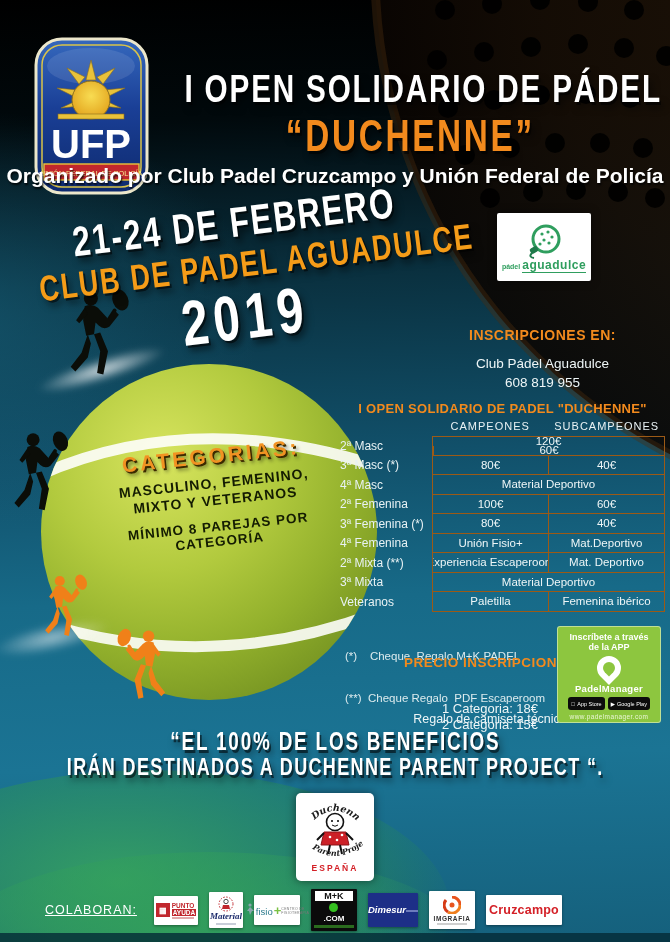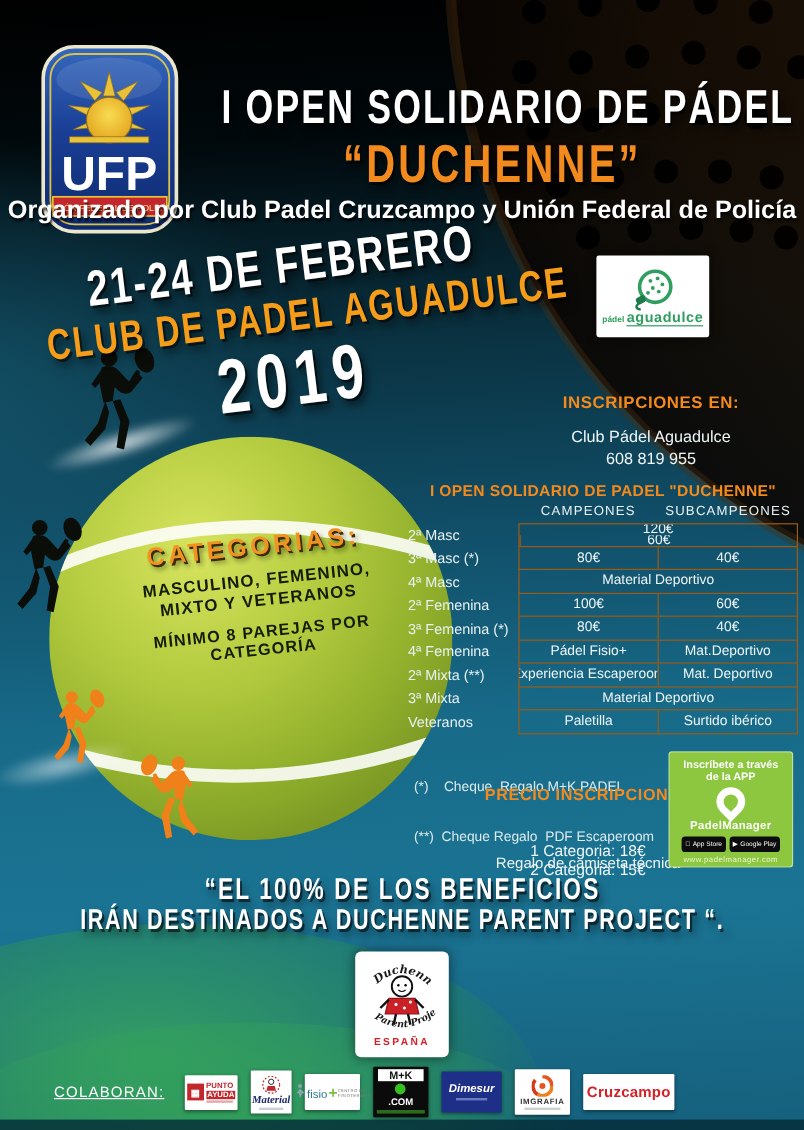--- a/index.html
+++ b/index.html
@@ -119,21 +119,21 @@
   .sc-fisio{width:46px;height:30px;flex-direction:row;}
   .fisio-row{display:flex;align-items:baseline;gap:1px;}
   .fisio-name{font-size:9.5px;color:#2a7a8c;}
   .fisio-plus{font-size:13px;font-weight:bold;color:#7ac143;}
   .fisio-cap{font-size:3.5px;color:#777;letter-spacing:.3px;margin-top:1px;}
   .sc-mk{width:46px;height:42px;background:#0b0b0b;flex-direction:column;justify-content:flex-start;padding-top:2px;box-sizing:border-box;}
   .mk-top{background:#fff;width:38px;text-align:center;font-size:9px;font-weight:bold;color:#111;line-height:10px;}
   .mk-ball{width:9px;height:9px;border-radius:50%;background:#35c020;margin:2px 0;}
   .mk-com{color:#fff;font-size:8px;font-weight:bold;line-height:9px;}
   .mk-url{width:40px;height:3px;background:#2a6b1d;margin-top:2px;}
-  .sc-dimesur{width:50px;height:34px;background:#1d2f87;flex-direction:column;}
+  .sc-dimesur{width:50px;height:34px;background:#1d2f87;}
   .dim-name{color:#fff;font-size:9.5px;font-weight:bold;font-style:italic;line-height:10px;}
   .dim-sub{width:26px;height:2px;background:#6d7bbd;margin-top:2px;}
   .sc-img{width:46px;height:38px;flex-direction:column;}
   .img-name{font-size:6.5px;font-weight:bold;color:#333;letter-spacing:.6px;line-height:7px;margin-top:1px;}
   .img-sub{width:30px;height:2px;background:#cfcfcf;margin-top:1px;}
   .sc-cruz{width:76px;height:30px;}
   .cruz-name{font-size:12.5px;font-weight:bold;color:#d42027;letter-spacing:.2px;}
 </style>
 </head>
 <body>
@@ -340,42 +340,42 @@
       <div class="prow">
         <div class="plabel">3ª Femenina (*)</div>
         <div class="pcells">
           <div class="pcell">80€</div>
           <div class="pcell">40€</div>
         </div>
       </div>
       <div class="prow">
         <div class="plabel">4ª Femenina</div>
         <div class="pcells">
-          <div class="pcell">Pádel Fisio+</div>
+          <div class="pcell">Unión Fisio+</div>
           <div class="pcell">Mat.Deportivo</div>
         </div>
       </div>
       <div class="prow">
         <div class="plabel">2ª Mixta (**)</div>
         <div class="pcells">
           <div class="pcell">Experiencia Escaperoom</div>
           <div class="pcell">Mat. Deportivo</div>
         </div>
       </div>
       <div class="prow">
         <div class="plabel">3ª Mixta</div>
         <div class="pcells">
           <div class="pcell">Material Deportivo</div>
         </div>
       </div>
       <div class="prow">
         <div class="plabel">Veteranos</div>
         <div class="pcells">
           <div class="pcell">Paletilla</div>
-          <div class="pcell">Surtido ibérico</div>
+          <div class="pcell">Femenina ibérico</div>
         </div>
       </div>
     </div>
   <div class="abs footnotes">
     <div>(*)    Cheque  Regalo M+K PADEL</div>
     <div>(**)  Cheque Regalo  PDF Escaperoom</div>
   </div>
 
   <div class="abs price-title ctr">PRECIO INSCRIPCIONES</div>
   <div class="abs price-lines ctr">

